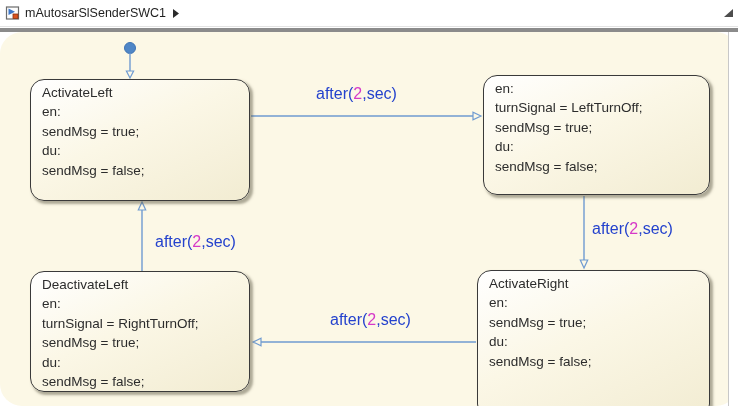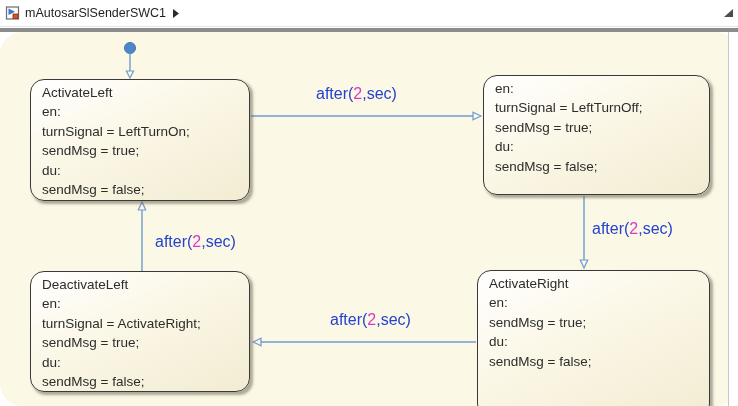--- a/index.html
+++ b/index.html
@@ -103,38 +103,37 @@
 
     <g>
       <line x1="142" y1="239" x2="142" y2="178" stroke="#6f9bd1" stroke-width="1.4"></line>
       <polygon points="142,170 138.3,178 145.7,178" fill="#fcf8e6" stroke="#6f9bd1" stroke-width="1.2"></polygon>
     </g>
   </svg>
 
   <div class="state" style="left:30px;top:47px;width:220px;height:122px;">
     <div class="state-name">ActivateLeft</div>
     <div class="state-line">en:</div>
-    <div class="state-line">turnSignal = LeftTurnOn;</div>
     <div class="state-line">sendMsg = true;</div>
     <div class="state-line">du:</div>
     <div class="state-line">sendMsg = false;</div>
   </div>
 
   <div class="state" style="left:483px;top:43px;width:227px;height:120px;">
     <div class="state-line">en:</div>
     <div class="state-line">turnSignal = LeftTurnOff;</div>
     <div class="state-line">sendMsg = true;</div>
     <div class="state-line">du:</div>
     <div class="state-line">sendMsg = false;</div>
   </div>
 
   <div class="state" style="left:30px;top:239px;width:220px;height:121px;">
     <div class="state-name">DeactivateLeft</div>
     <div class="state-line">en:</div>
-    <div class="state-line">turnSignal = ActivateRight;</div>
+    <div class="state-line">turnSignal = RightTurnOff;</div>
     <div class="state-line">sendMsg = true;</div>
     <div class="state-line">du:</div>
     <div class="state-line">sendMsg = false;</div>
   </div>
 
   <div class="state" style="left:477px;top:238px;width:233px;height:148px;">
     <div class="state-name">ActivateRight</div>
     <div class="state-line">en:</div>
     <div class="state-line">sendMsg = true;</div>
     <div class="state-line">du:</div>

